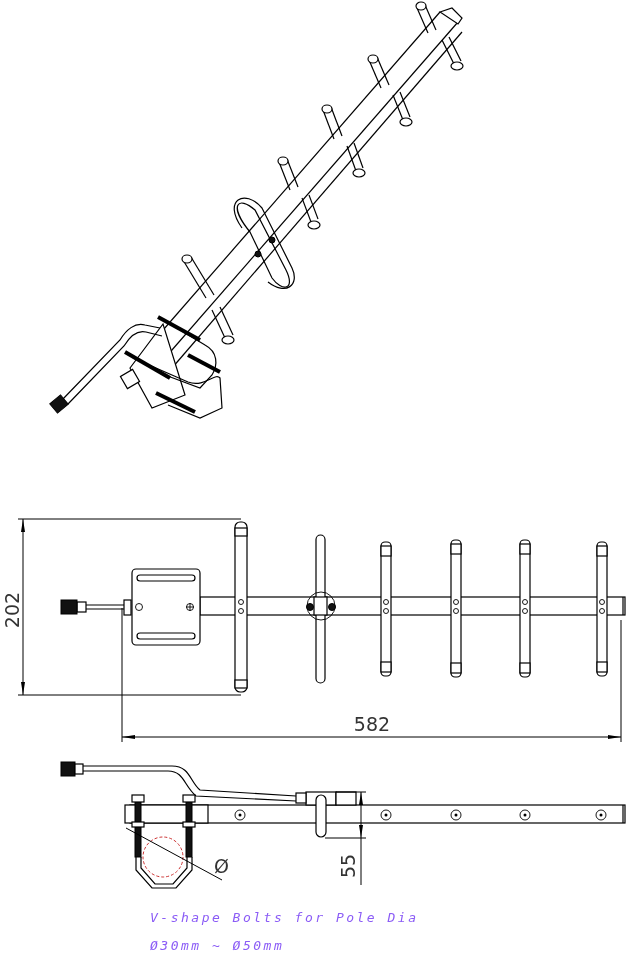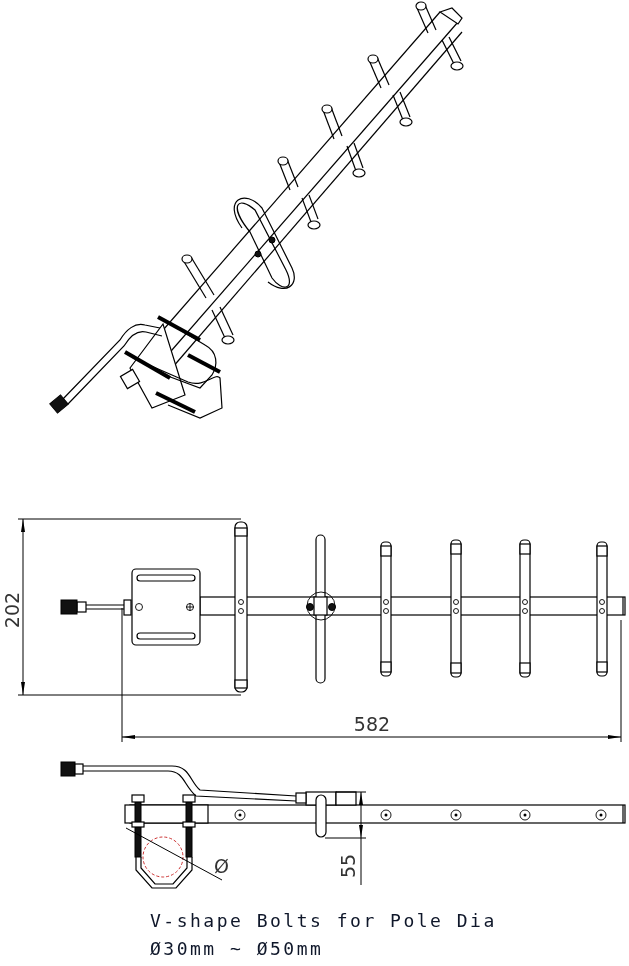--- a/index.html
+++ b/index.html
@@ -4,21 +4,21 @@
 <style>
   html, body { margin:0; padding:0; background:#ffffff; }
   body { width:629px; height:966px; position:relative; overflow:hidden; font-family:"DejaVu Sans", sans-serif; }
   svg { position:absolute; left:0; top:0; }
   .ln { stroke:#000; fill:none; stroke-width:1.2; }
   .lnt { stroke:#000; fill:none; stroke-width:0.9; }
   .wf { stroke:#000; fill:#fff; stroke-width:1.2; }
   .blk { fill:#111; stroke:#000; }
   .dim { stroke:#000; stroke-width:1; fill:none; }
   .dimtxt { font-family:"DejaVu Sans", sans-serif; font-size:19px; fill:#333; font-weight:normal; }
-  .note { position:absolute; left:150px; font-family:"DejaVu Sans Mono", monospace; color:#0f172a; font-size:18px; letter-spacing:2.5px; white-space:pre; }
+  .note { position:absolute; left:150px; font-family:"DejaVu Sans Mono", monospace; color:#8b5cf6; font-size:13px; letter-spacing:2.5px; white-space:pre;font-style:italic; }
 </style>
 </head>
 <body>
 
 <svg width="629" height="966" viewBox="0 0 629 966" xmlns="http://www.w3.org/2000/svg">
 
   <g>
 
     <line class="ln" x1="150" y1="345" x2="440" y2="12"></line>
     <line class="ln" x1="165" y1="358" x2="458" y2="22"></line>

